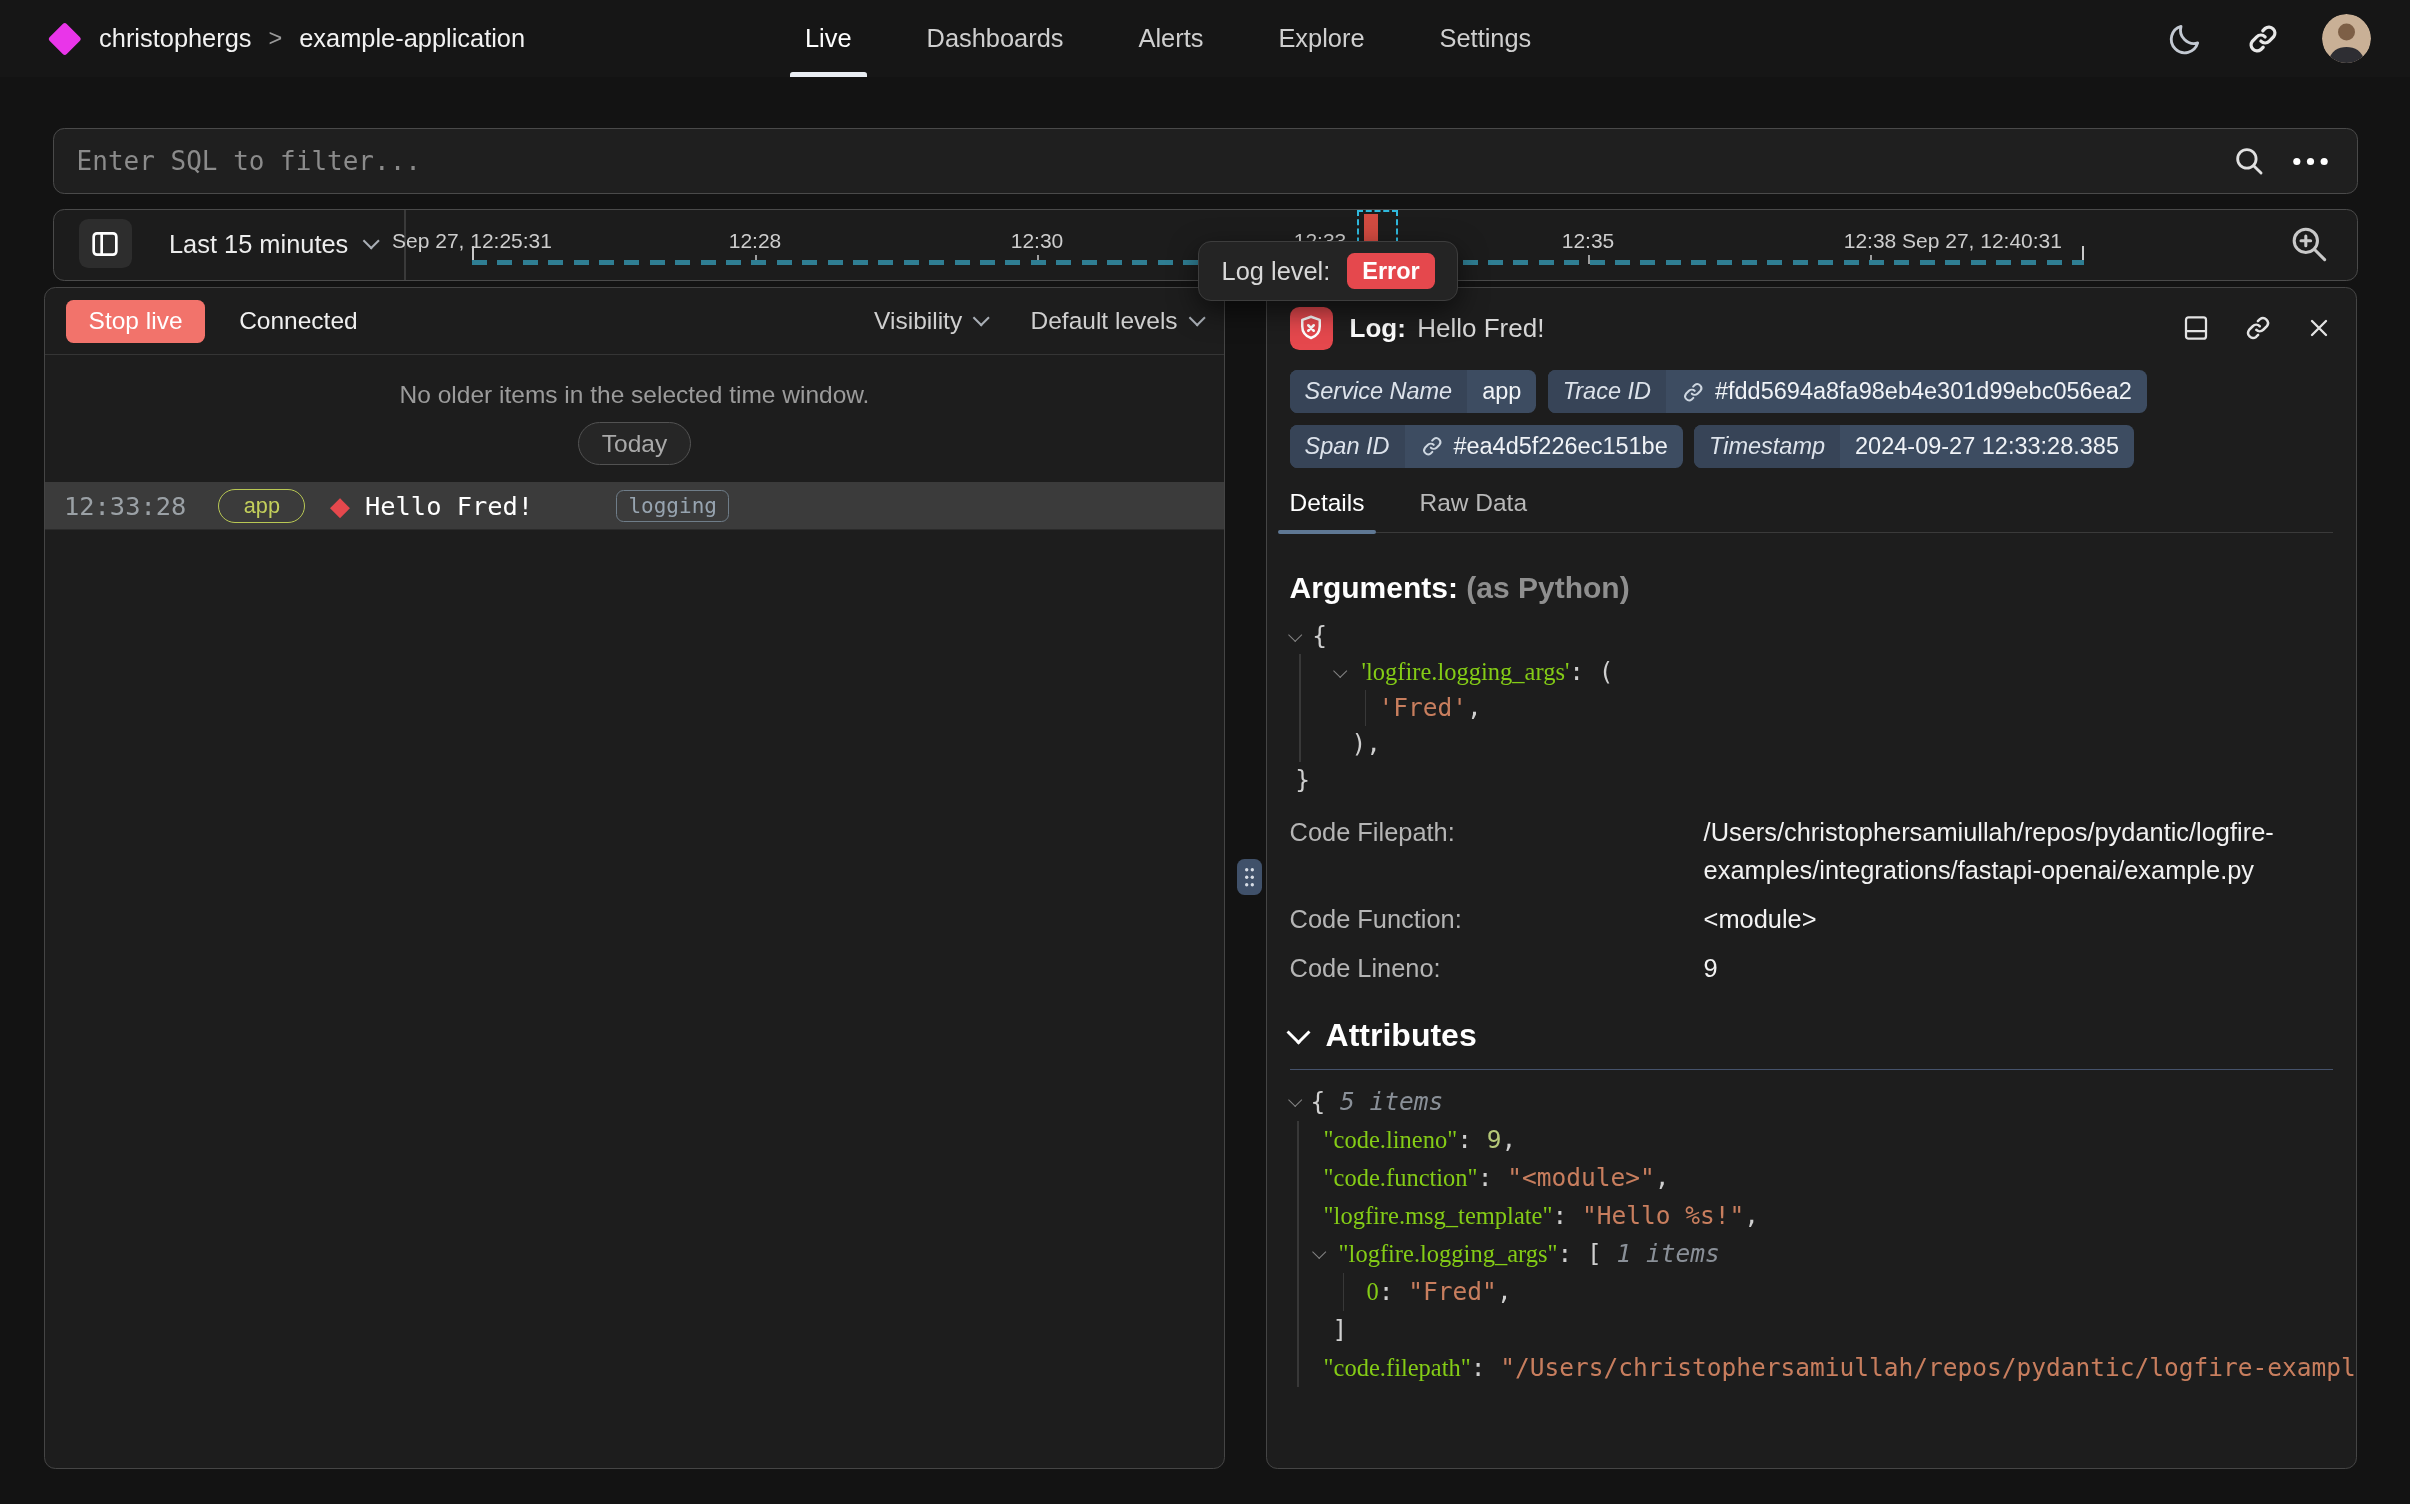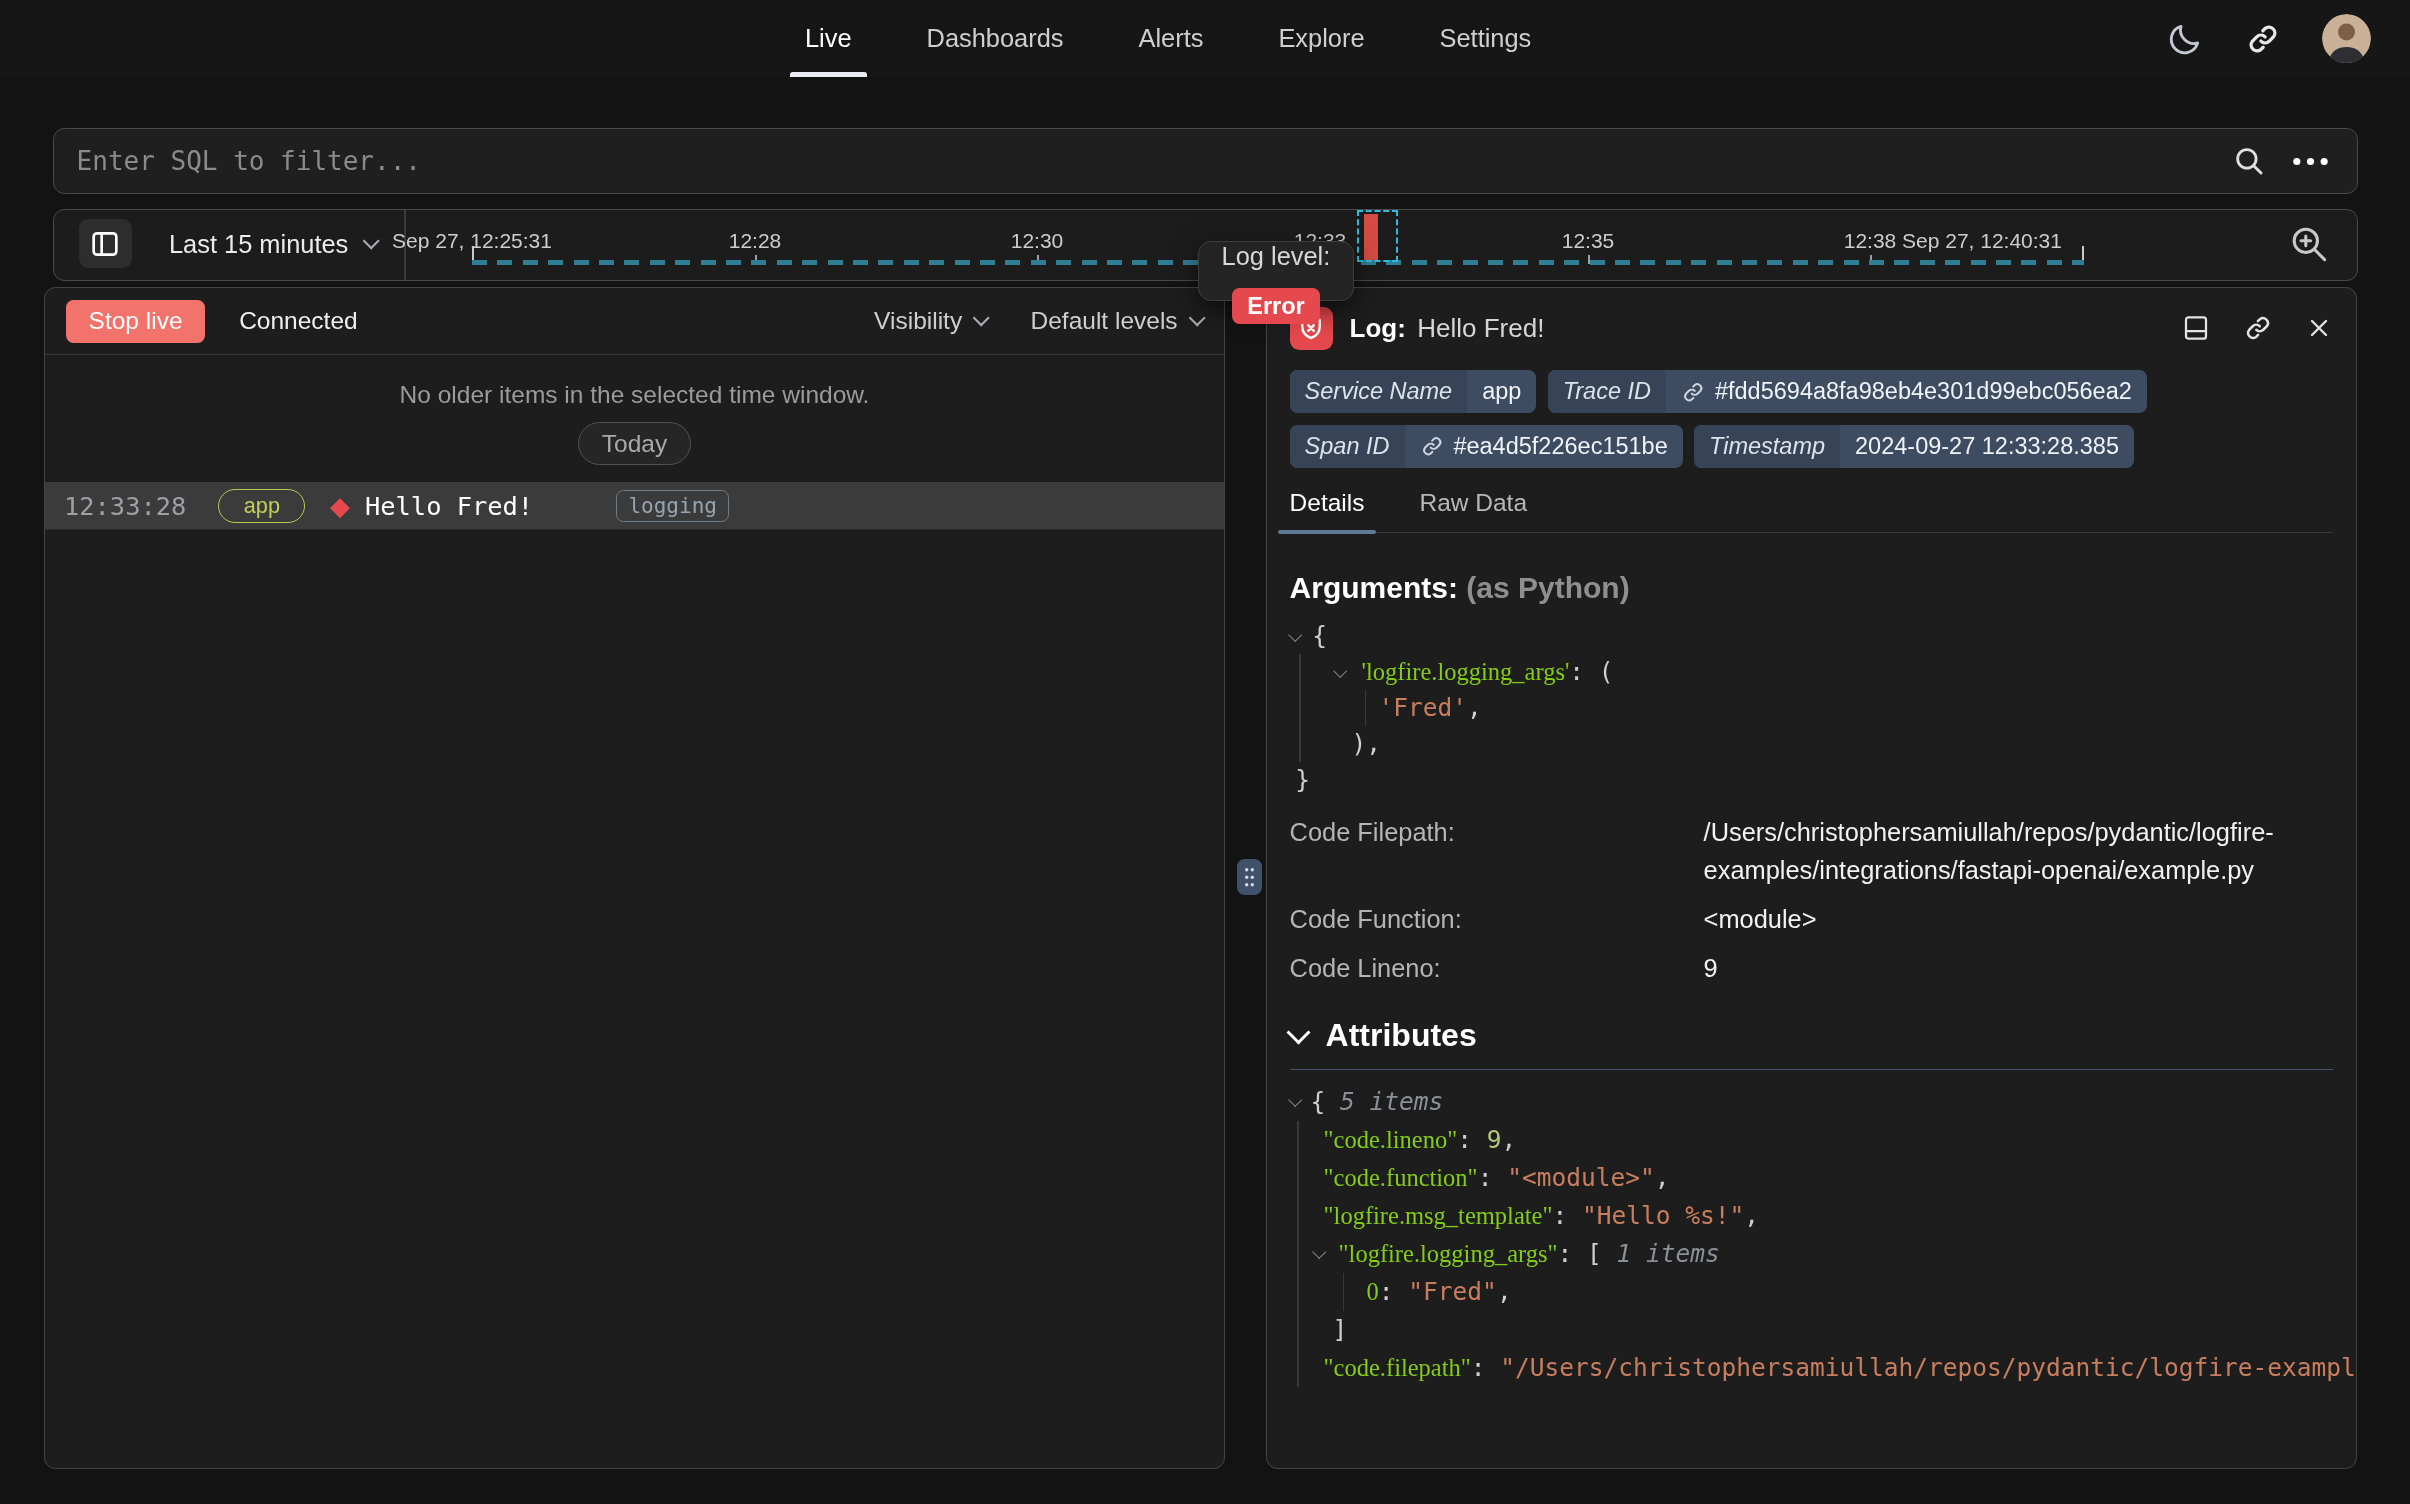--- a/index.html
+++ b/index.html
@@ -33,21 +33,21 @@
   .chev-down{display:inline-block;width:10.4px;height:10.4px;border-right:2.8px solid #a9afb6;border-bottom:2.8px solid #a9afb6;transform:rotate(45deg);margin-top:-5.6px;}
   .tl-vdiv{position:absolute;left:350px;top:0;bottom:0;width:1.9px;background:#3a3a3a;}
   .tick{position:absolute;top:19px;transform:translateX(-50%);font-size:21px;color:#cdcdcd;white-space:nowrap;}
   .tickline{position:absolute;width:1.9px;background:#c9c9c9;}
   .tickline.mid{top:45px;height:8.5px;background:#9f9f9f;}
   .tickline.end{top:36px;height:18px;}
   .dashline{position:absolute;left:418px;width:1612px;top:50px;height:4.7px;background:repeating-linear-gradient(90deg,#2f7e93 0 15px,transparent 15px 25.4px);}
   .spike{position:absolute;left:1310px;top:3.8px;width:14px;height:46px;background:#d34b41;}
   .selrect{position:absolute;left:1303px;top:0;width:41px;height:52px;border:2.8px dashed #2fb9dd;box-sizing:border-box;}
   .zoom-btn{position:absolute;right:21px;top:11.3px;background:none;border:none;cursor:pointer;}
-  .loglevel-tooltip{position:absolute;left:1198px;top:241px;height:58px;display:flex;align-items:center;gap:17px;background:#242424;border:0.9px solid #3d3d3d;border-radius:13px;padding:0 22.6px;box-shadow:0 9.4px 28px rgba(0,0,0,.55);z-index:50;font-size:25.4px;color:#d8d8d8;flex-direction:column;}
+  .loglevel-tooltip{position:absolute;left:1198px;top:241px;height:58px;display:flex;align-items:center;gap:17px;background:#242424;border:0.9px solid #3d3d3d;border-radius:13px;padding:0 22.6px;box-shadow:0 9.4px 28px rgba(0,0,0,.55);z-index:50;font-size:25.4px;color:#d8d8d8;}
   .error-badge{background:#e5484d;color:#ffffff;font-size:23.5px;font-weight:700;padding:4.7px 15px;border-radius:7.5px;}
 
   
   .live-panel{position:absolute;left:44px;top:287px;width:1181px;height:1182px;background:#1d1d1d;border:1.9px solid #454545;border-radius:11.3px;box-sizing:border-box;overflow:hidden;}
   .live-header{height:66px;border-bottom:1.9px solid #353535;display:flex;align-items:center;padding:0 21px;}
   .stop-live{background:#f2736b;color:#fff;font-size:24.5px;height:43px;padding:0 22.6px;border-radius:7.5px;border:none;cursor:pointer;font-family:"Liberation Sans",sans-serif;}
   .connected{margin-left:34px;font-size:24.5px;color:#f0f0f0;}
   .lh-spacer{flex:1;}
   .dropdown{display:flex;align-items:center;gap:13px;color:#cfcfcf;font-size:24.5px;margin-left:43px;cursor:pointer;}
   .empty-msg{margin-top:26px;text-align:center;color:#9b9b9b;font-size:24.5px;}
@@ -92,20 +92,26 @@
   .kv-value{color:#f2f2f2;max-width:621px;}
   .attr-h{margin-top:30px;display:flex;align-items:center;gap:19px;font-size:32px;font-weight:700;color:#fff;cursor:pointer;}
   .attr-chev{display:inline-block;width:14px;height:14px;border-right:3.8px solid #fff;border-bottom:3.8px solid #fff;transform:rotate(45deg);margin-top:-7.5px;}
   .attr-hr{margin:15px 0 0;border:none;border-top:1.9px solid #45526b;}
   .attrs{margin-top:13px;}
 </style>
 </head>
 <body>
 
 <header class="topnav">
+  <div class="breadcrumb">
+    <span class="logo-diamond"></span>
+    <span>christophergs</span>
+    <span class="crumb-sep">&gt;</span>
+    <span>example-application</span>
+  </div>
   <nav class="nav-tabs">
     <span class="nav-tab active">Live</span>
     <span class="nav-tab">Dashboards</span>
     <span class="nav-tab">Alerts</span>
     <span class="nav-tab">Explore</span>
     <span class="nav-tab">Settings</span>
   </nav>
   <div class="nav-right">
     <button class="icon-btn">
       <svg width="38" height="38" viewBox="0 0 24 24" fill="none" stroke="#c3c9d2" stroke-width="1.8" stroke-linejoin="round">

